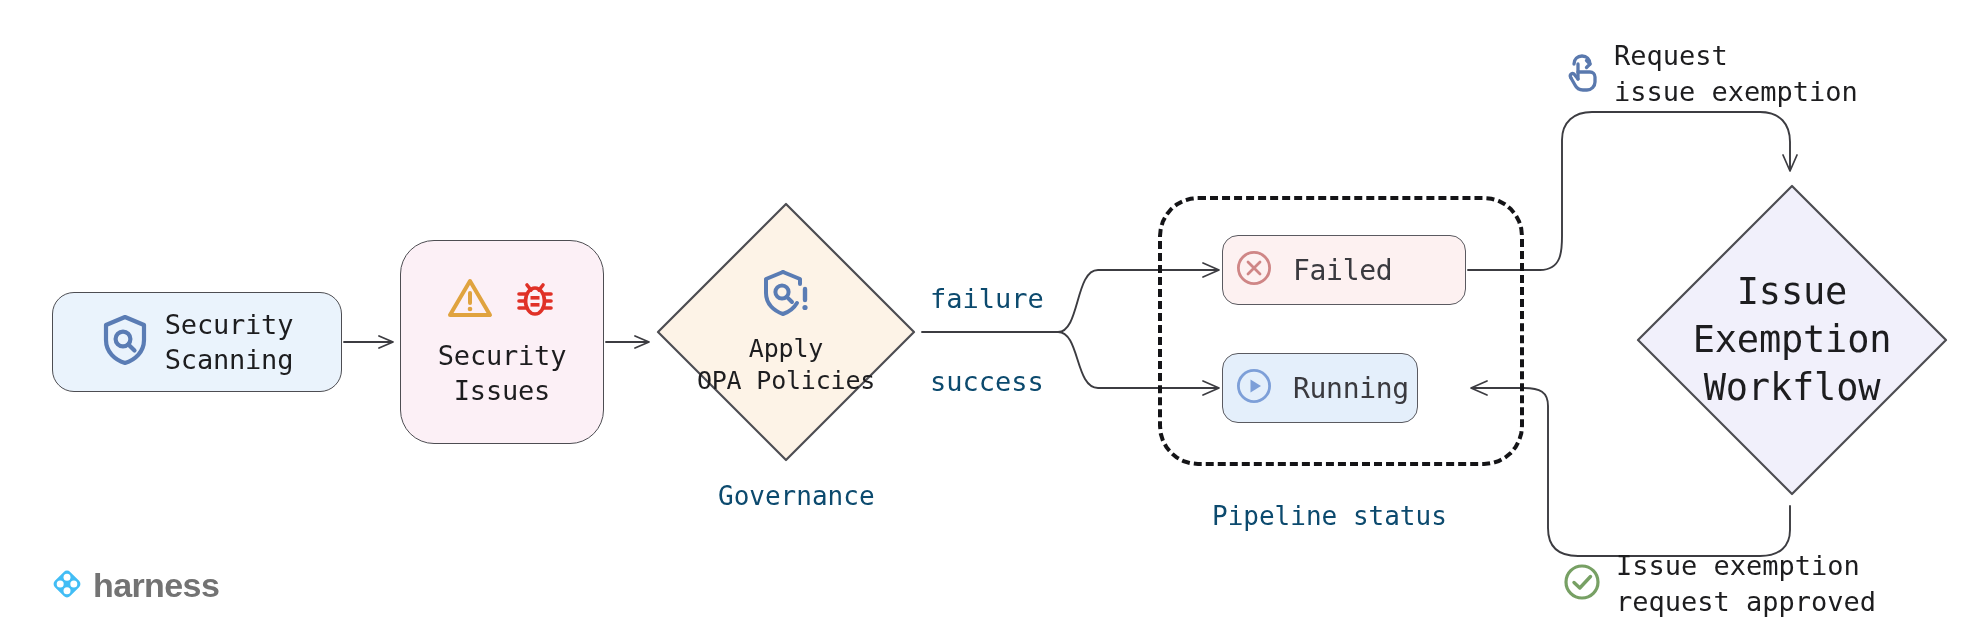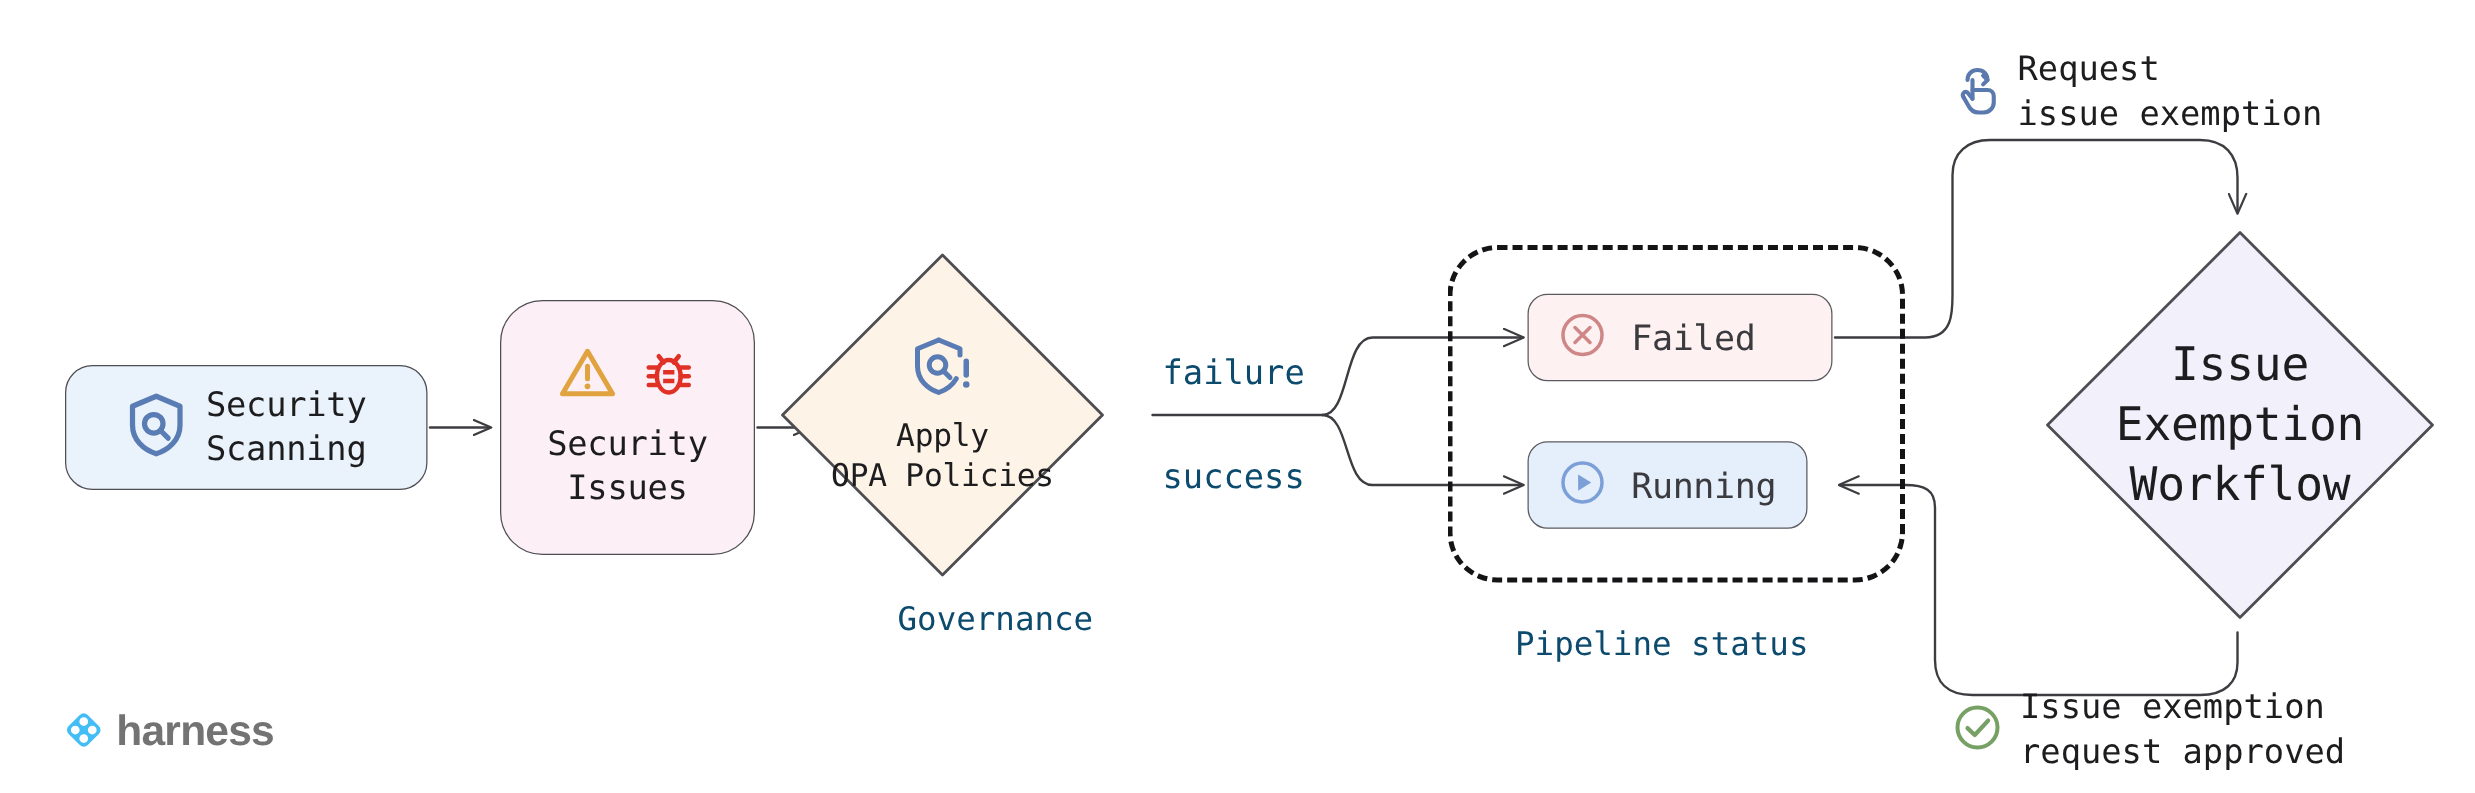--- a/index.html
+++ b/index.html
@@ -78,40 +78,40 @@
     margin-bottom: 6px;
   }
 
   
   .status-pill {
     position: absolute;
     box-sizing: border-box;
     display: flex;
     align-items: center;
     gap: 20px;
-    padding-left: 24px;
+    padding-left: 12px;
     border: 1.6px solid #5a5a60;
     border-radius: 16px;
   }
   .status-pill .pill-label {
     font-size: 28px;
     color: #3a3a3f;
     letter-spacing: -0.3px;
   }
   #n-failed {
     left: 1222px;
     top: 235px;
     width: 244px;
     height: 70px;
     background: #fdf1f1;
   }
   #n-running {
     left: 1222px;
     top: 353px;
-    width: 224px;
+    width: 196px;
     height: 70px;
     background: #e4effb;
   }
 
   
   #g-pipeline-status {
     position: absolute;
     left: 1158px;
     top: 196px;
     width: 366px;
@@ -137,21 +137,21 @@
     width: 100%;
     height: 100%;
     display: flex;
     flex-direction: column;
     align-items: center;
     justify-content: center;
     gap: 2px;
     pointer-events: none;
   }
   #n-opa {
-    left: 618px;
+    left: 650px;
     top: 196px;
     width: 272px;
     height: 272px;
   }
   #n-opa .node-label { font-size: 25px; line-height: 1.28; }
   #n-exemption {
     left: 1632px;
     top: 180px;
     width: 320px;
     height: 320px;

